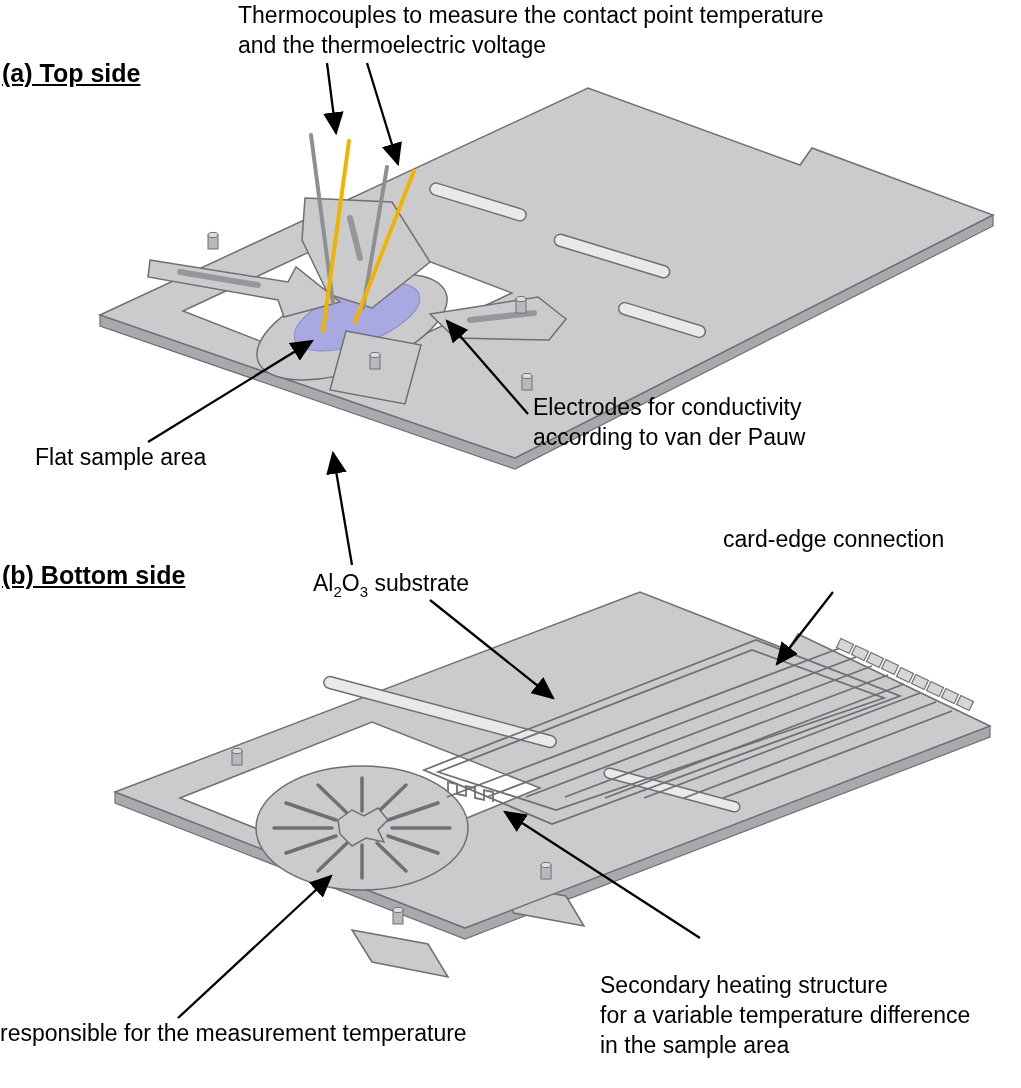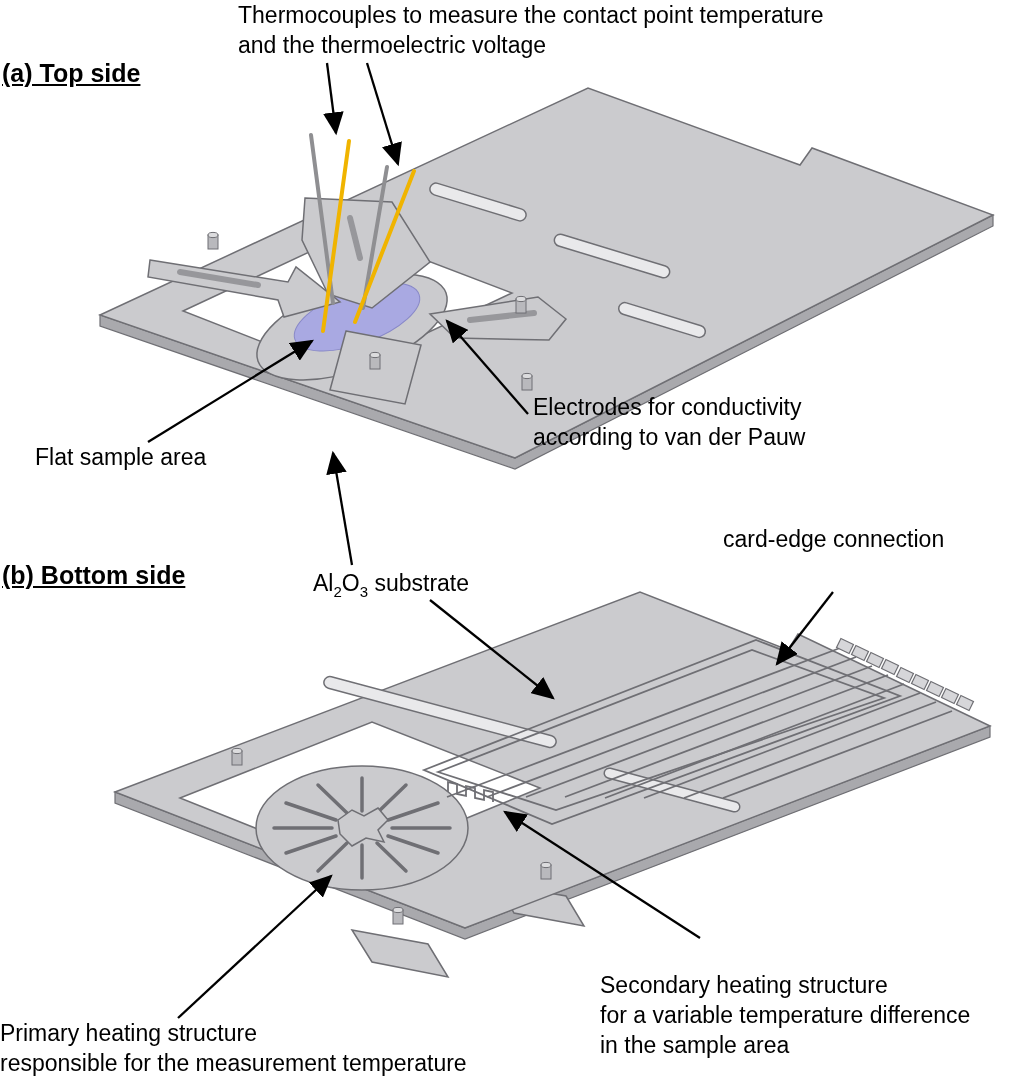--- a/index.html
+++ b/index.html
@@ -199,17 +199,16 @@
     <div>card-edge connection</div>
   </div>
 
   <div class="lbl" style="left:588px;top:970px;margin-left:12px;">
     <div>Secondary heating structure</div>
     <div>for a variable temperature difference</div>
     <div>in the sample area</div>
   </div>
 
   <div class="lbl" style="left:0px;top:1018px;">
-    <div>Primary heating structure</div>
     <div>responsible for the measurement temperature</div>
   </div>
 
 </div>
 
 </body></html>

